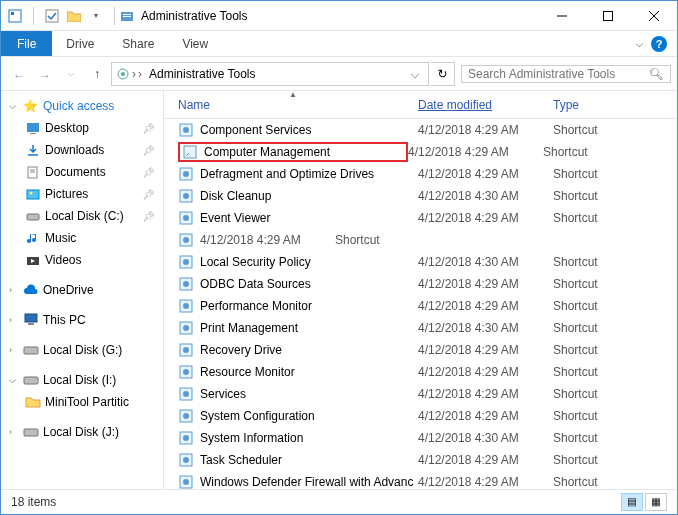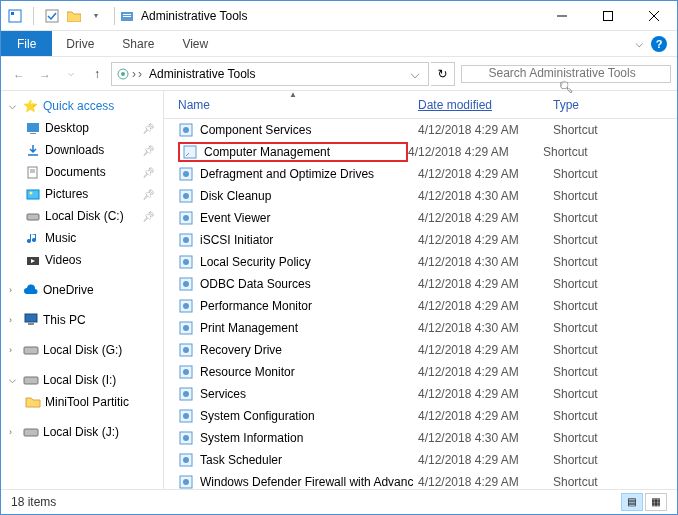--- a/index.html
+++ b/index.html
@@ -18,21 +18,21 @@
 .ribbon-right { margin-left:auto; display:flex; align-items:center; gap:8px; padding-right:10px; }
 .help { width:16px; height:16px; border-radius:50%; background:#0078d7; color:#fff; display:flex; align-items:center; justify-content:center; font-size:11px; font-weight:bold; }
 .navbar { height:34px; display:flex; align-items:center; padding:4px 6px; gap:2px; border-bottom:1px solid #e5e5e5; }
 .navbtn { width:24px; height:24px; display:flex; align-items:center; justify-content:center; color:#999; cursor:pointer; }
 .navbtn.enabled { color:#333; }
 .breadcrumb { flex:1; height:24px; border:1px solid #ccc; display:flex; align-items:center; padding:0 4px; gap:2px; overflow:hidden; }
 .bc-item { padding:0 5px; cursor:pointer; white-space:nowrap; }
 .bc-sep { color:#666; }
 .bc-dd { width:18px; text-align:center; cursor:pointer; color:#666; }
 .refresh { width:24px; height:24px; display:flex; align-items:center; justify-content:center; cursor:pointer; border:1px solid #ccc; border-left:none; }
-.search { width:210px; height:18px; border:1px solid #ccc; display:flex; align-items:center; padding:0 6px; margin-left:4px;flex-direction:column; }
+.search { width:210px; height:18px; border:1px solid #ccc; display:flex; align-items:center; padding:0 6px; margin-left:4px; }
 .search input { flex:1; border:none; outline:none; font-size:12px; color:#777; }
 .search-icon { color:#666; cursor:pointer; }
 .content { display:flex; height:398px; }
 .sidebar { width:163px; border-right:1px solid #e5e5e5; overflow:hidden; padding-top:4px; }
 .tree-item { height:22px; display:flex; align-items:center; padding-left:8px; cursor:pointer; gap:4px; }
 .tree-item.child { padding-left:24px; }
 .tree-caret { width:10px; color:#666; font-size:9px; }
 .tree-icon { width:16px; height:16px; display:flex; align-items:center; justify-content:center; }
 .pin { margin-left:auto; margin-right:8px; color:#999; font-size:10px; }
 .qa-label { color:#1e7ad4; font-weight:400; }
@@ -354,21 +354,20 @@
           <span class="row-date">4/12/2018 4:29 AM</span>
           <span class="row-type">Shortcut</span>
         </div>
         <div class="row">
           <span class="row-icon">
             <svg width="16" height="16" viewBox="0 0 16 16">
               <rect x="2" y="2" width="12" height="12" fill="#eaf4fd" stroke="#5a9bd5"></rect>
               <circle cx="8" cy="8" r="3" fill="#5a9bd5"></circle>
             </svg>
           </span>
-          <span class="row-name">iSCSI Initiator</span>
           <span class="row-date">4/12/2018 4:29 AM</span>
           <span class="row-type">Shortcut</span>
         </div>
         <div class="row">
           <span class="row-icon">
             <svg width="16" height="16" viewBox="0 0 16 16">
               <rect x="2" y="2" width="12" height="12" fill="#eaf4fd" stroke="#5a9bd5"></rect>
               <circle cx="8" cy="8" r="3" fill="#5a9bd5"></circle>
             </svg>
           </span>

